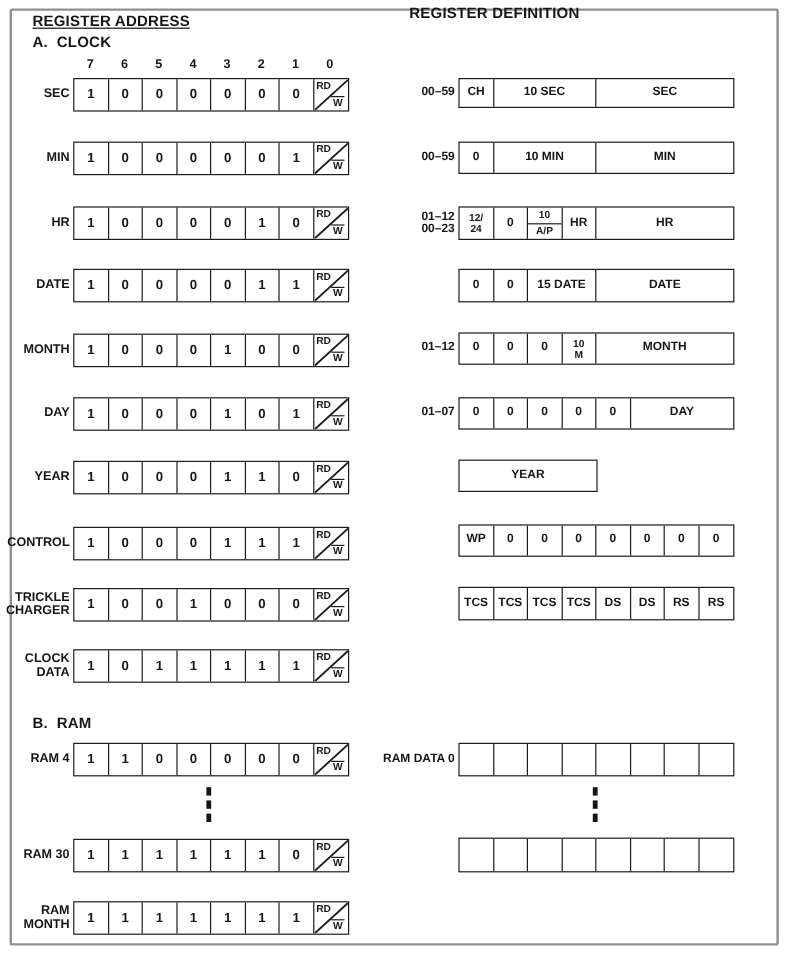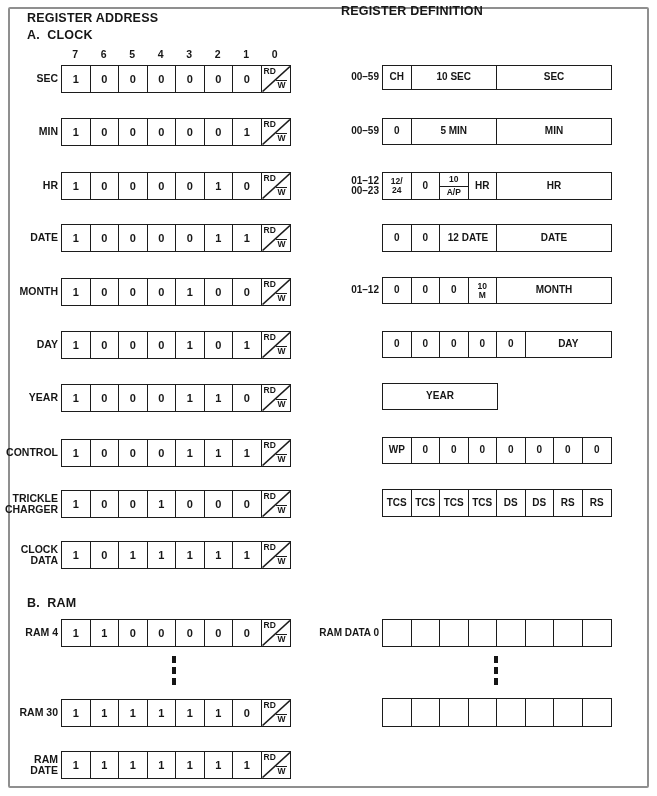--- a/index.html
+++ b/index.html
@@ -10,21 +10,21 @@
     font-family: "Liberation Sans", "DejaVu Sans", sans-serif;
     font-weight: 700;
     color: #161616;
     overflow: hidden;
   }
   .frame {
     position: absolute; left: 8px; top: 7px; width: 641px; height: 781px;
     border: 2px solid #8f8f8f; border-radius: 2px; background: #fff;
   }
   .hdr { position: absolute; font-size: 12.5px; letter-spacing: .2px; white-space: pre; }
-  #left-header  { left: 27px; top: 11px; }
+  #left-header  { left: 27px; top: 11px; text-decoration: underline; }
   #clock-sub    { left: 27px; top: 28px; }
   #right-header { left: 341px; top: 4px; }
   #ram-sub      { left: 27px; top: 596px; }
 
   .bitnums { position: absolute; left: 61px; top: 48px; width: 228px; display: flex; }
   .bitnums span { width: 28.5px; text-align: center; font-size: 10.5px; }
 
   
   .lrow { position: absolute; left: 0; width: 657px; height: 28px; }
   .lrow .lbl {
@@ -327,21 +327,21 @@
           <svg viewBox="0 0 28 28" preserveAspectRatio="none">
             <line x1="0.5" y1="27.5" x2="27.5" y2="0.5"></line>
           </svg>
           <span class="rd">RD</span>
           <span class="wb">W</span>
         </div>
       </div>
     </div>
     <div class="lrow" style="top: 751px;">
       <div class="lbl">RAM
-DATE</div>
+MONTH</div>
       <div class="box">
         <div class="cell">1</div>
         <div class="cell">1</div>
         <div class="cell">1</div>
         <div class="cell">1</div>
         <div class="cell">1</div>
         <div class="cell">1</div>
         <div class="cell">1</div>
         <div class="cell rw">
           <svg viewBox="0 0 28 28" preserveAspectRatio="none">
@@ -357,56 +357,57 @@
       <div class="box">
         <div class="dcell" style="flex: 0 0 28.5px;">CH</div>
         <div class="dcell" style="flex: 0 0 85.5px;">10 SEC</div>
         <div class="dcell" style="flex: 0 0 114px;">SEC</div>
       </div>
     </div>
     <div class="rrow" style="top: 118px; height: 27px;">
       <div class="lbl">00–59</div>
       <div class="box">
         <div class="dcell" style="flex: 0 0 28.5px;">0</div>
-        <div class="dcell" style="flex: 0 0 85.5px;">5 MIN</div>
+        <div class="dcell" style="flex: 0 0 85.5px;">10 MIN</div>
         <div class="dcell" style="flex: 0 0 114px;">MIN</div>
       </div>
     </div>
     <div class="rrow" style="top: 172px; height: 28px;">
       <div class="lbl">01–12
 00–23</div>
       <div class="box">
         <div class="dcell sm" style="flex: 0 0 28.5px;">12/
 24</div>
         <div class="dcell" style="flex: 0 0 28.5px;">0</div>
         <div class="dcell split" style="flex: 0 0 28.5px;"><div class="sp-top">10</div><div class="sp-bot">A/P</div></div>
         <div class="dcell" style="flex: 0 0 28.5px;">HR</div>
         <div class="dcell" style="flex: 0 0 114px;">HR</div>
       </div>
     </div>
     <div class="rrow" style="top: 224px; height: 28px;">
       <div class="box">
         <div class="dcell" style="flex: 0 0 28.5px;">0</div>
         <div class="dcell" style="flex: 0 0 28.5px;">0</div>
-        <div class="dcell" style="flex: 0 0 57px;">12 DATE</div>
+        <div class="dcell" style="flex: 0 0 57px;">15 DATE</div>
         <div class="dcell" style="flex: 0 0 114px;">DATE</div>
       </div>
     </div>
     <div class="rrow" style="top: 277px; height: 27px;">
       <div class="lbl">01–12</div>
       <div class="box">
         <div class="dcell" style="flex: 0 0 28.5px;">0</div>
         <div class="dcell" style="flex: 0 0 28.5px;">0</div>
         <div class="dcell" style="flex: 0 0 28.5px;">0</div>
         <div class="dcell sm" style="flex: 0 0 28.5px;">10
 M</div>
         <div class="dcell" style="flex: 0 0 114px;">MONTH</div>
       </div>
     </div>
     <div class="rrow" style="top: 331px; height: 27px;">
+      <div class="lbl">01–07</div>
       <div class="box">
         <div class="dcell" style="flex: 0 0 28.5px;">0</div>
         <div class="dcell" style="flex: 0 0 28.5px;">0</div>
         <div class="dcell" style="flex: 0 0 28.5px;">0</div>
         <div class="dcell" style="flex: 0 0 28.5px;">0</div>
         <div class="dcell" style="flex: 0 0 28.5px;">0</div>
         <div class="dcell" style="flex: 0 0 85.5px;">DAY</div>
       </div>
     </div>
     <div class="rrow" style="top: 383px; height: 27px;">

